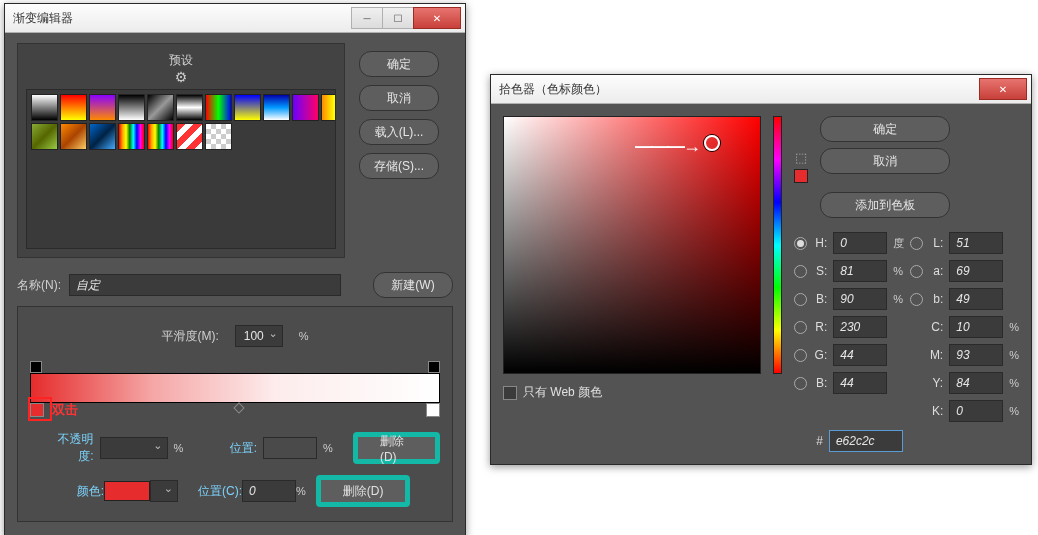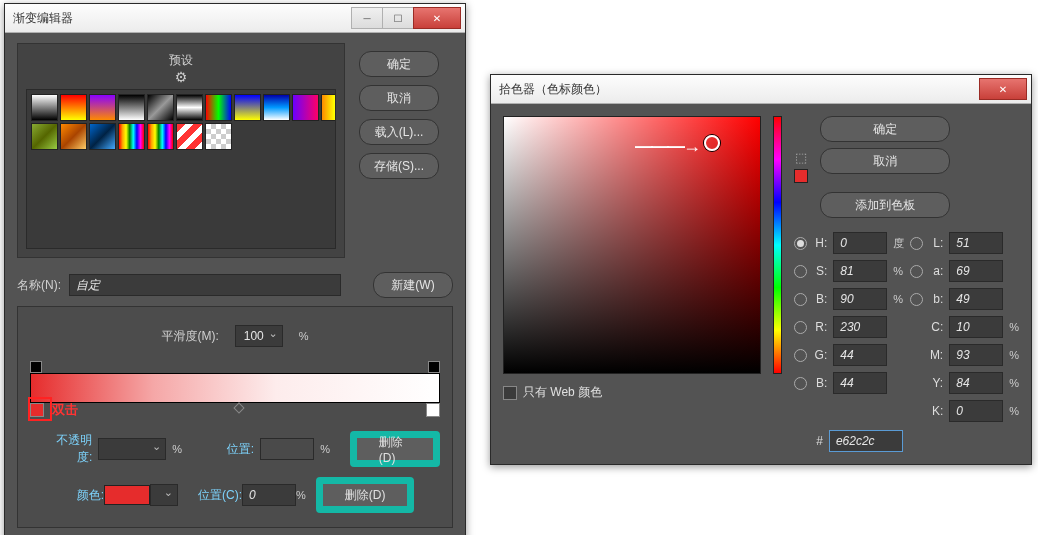--- a/index.html
+++ b/index.html
@@ -110,21 +110,21 @@
   position:absolute; top:-12px; width:10px; height:10px; background:#000; border:1px solid #888;
 }
 .color-stop {
   position:absolute; bottom:-14px; width:12px; height:12px; background:#e62c2c; border:1px solid #888;
 }
 .midstop { position:absolute; bottom:-9px; transform:rotate(45deg); width:6px;height:6px; border:1px solid #888; background:#4c4c4c;}
 .stop-highlight{ position:absolute; left:-2px; bottom:-18px; width:20px;height:20px; border:2px solid #f22; }
 .stop-annot{ position:absolute; left:22px; bottom:-16px; color:#f33; font-size:13px; font-weight:bold;}
 .slabel{ width:56px; text-align:right; color:#7dd3fc;}
 .disabled { color:#888; }
-.smallbtn{ background:#5e5e5e;border:7px solid #14b8a6;border-radius:4px;color:#e0e0e0;height:22px;padding:0 22px;display:inline-flex;align-items:center;justify-content:center;cursor:pointer;}
+.smallbtn{ background:#5e5e5e;border:5px solid #14b8a6;border-radius:4px;color:#e0e0e0;height:22px;padding:0 22px;display:inline-flex;align-items:center;justify-content:center;cursor:pointer;}
 .colorwell{ width:44px;height:18px; background:#e62c2c; border:1px solid #222; display:inline-block;}
 
 
 .cp-body{ padding:12px; display:flex; gap:12px; }
 .sv-box{
   width:256px; height:256px; position:relative; cursor:crosshair;
   background:
     linear-gradient(to top, #000, rgba(0,0,0,0)),
     linear-gradient(to right, #fff, #ff0000);
   border:1px solid #222;

